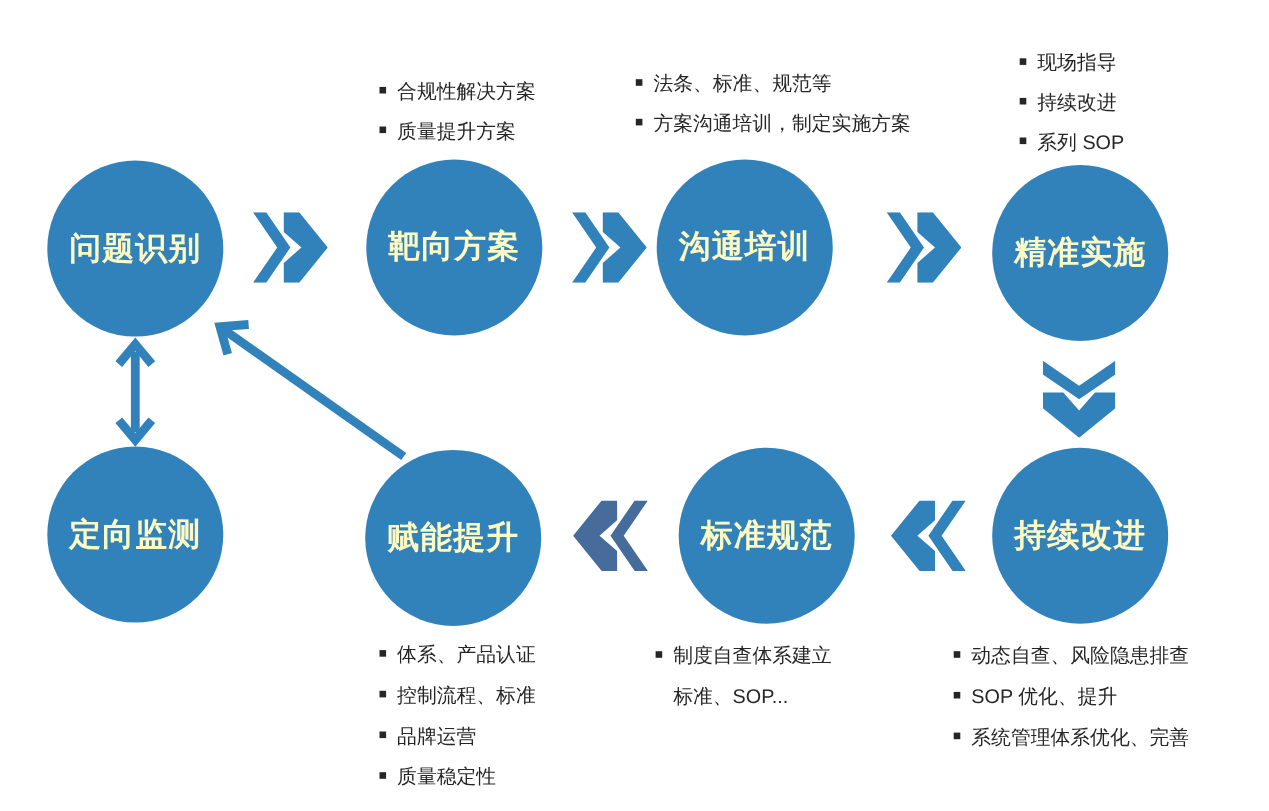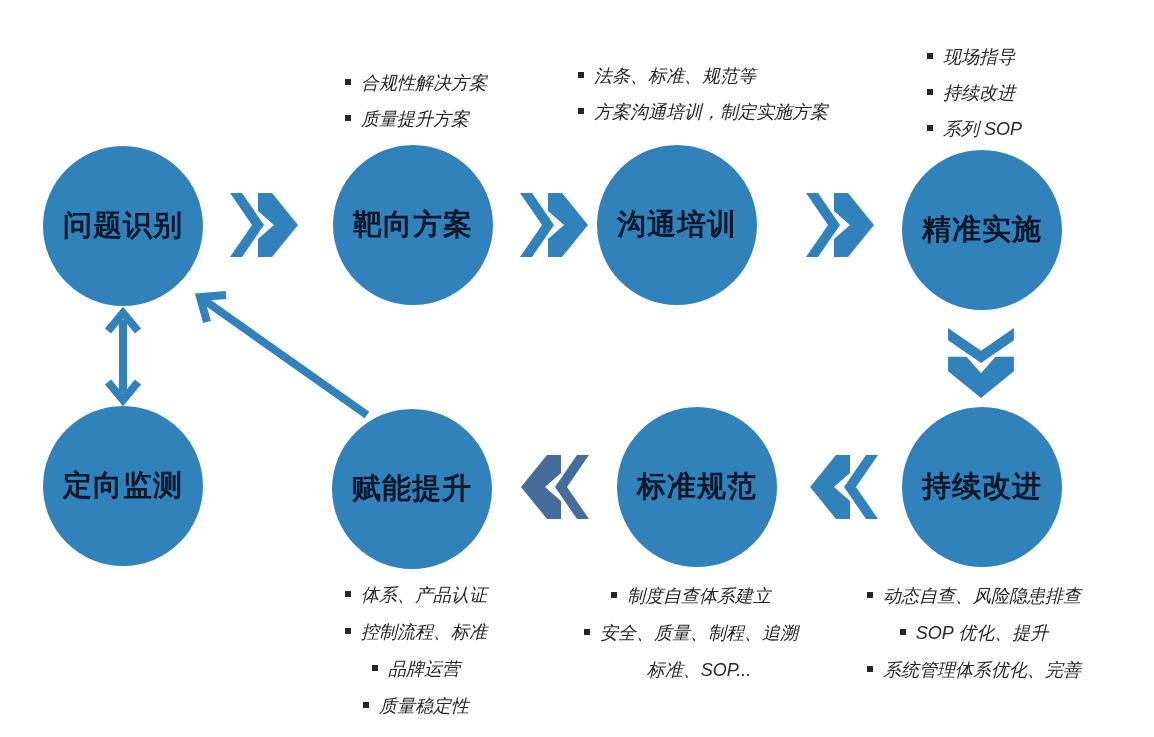--- a/index.html
+++ b/index.html
@@ -5,28 +5,28 @@
   html,body{margin:0;padding:0;background:#ffffff;}
   .canvas{
     position:relative;width:1154px;height:737px;background:#ffffff;overflow:hidden;
     font-family:"Liberation Sans","DejaVu Sans",sans-serif;color:#262626;
   }
   .circle{
     position:absolute;width:160px;height:160px;border-radius:50%;
     background:#3182BB;display:flex;align-items:center;justify-content:center;
   }
   .circle .lbl{
-    color:#0f172a;font-weight:bold;font-size:29px;letter-spacing:1px;white-space:nowrap;
+    color:#fef9c3;font-weight:bold;font-size:29px;letter-spacing:1px;white-space:nowrap;
   }
   .chev{position:absolute;}
-  .note{position:absolute;font-style:italic;}
+  .note{position:absolute;}
   .para-line{height:32px;line-height:32px;font-size:18px;white-space:nowrap;}
   .note-line{height:20px;line-height:20px;font-size:18px;margin-bottom:16px;white-space:nowrap;}
   .note-line:last-child{margin-bottom:0;}
-  .bottom .note-line{margin-bottom:17px;text-align:center;}
+  .bottom .note-line{margin-bottom:17px;}
   .sq{
     display:inline-block;width:6px;height:6px;background:#262626;
     margin-right:10px;vertical-align:middle;transform:translateY(-2px);
   }
   .cont{padding-left:16px;}
   .overlay{position:absolute;left:0;top:0;pointer-events:none;}
 </style>
 </head>
 <body>
 
@@ -49,23 +49,22 @@
     <div class="note-line"><span class="sq"></span><span>系列 SOP</span></div>
   </div>
 
   <div class="note bottom" style="left:345px;top:585px">
     <div class="note-line"><span class="sq"></span><span>体系、产品认证</span></div>
     <div class="note-line"><span class="sq"></span><span>控制流程、标准</span></div>
     <div class="note-line"><span class="sq"></span><span>品牌运营</span></div>
     <div class="note-line"><span class="sq"></span><span>质量稳定性</span></div>
   </div>
 
-  <div class="note bottom" style="left:584px;top:586px">
+  <div class="note bottom" style="left:596px;top:586px">
     <div class="note-line"><span class="sq"></span><span>制度自查体系建立</span></div>
-    <div class="note-line"><span class="sq"></span><span>安全、质量、制程、追溯</span></div>
     <div class="note-line cont"><span>标准、SOP...</span></div>
   </div>
 
   <div class="note bottom" style="left:867px;top:586px">
     <div class="note-line"><span class="sq"></span><span>动态自查、风险隐患排查</span></div>
     <div class="note-line"><span class="sq"></span><span>SOP 优化、提升</span></div>
     <div class="note-line"><span class="sq"></span><span>系统管理体系优化、完善</span></div>
   </div>
 
   <div class="circle" style="left:43px;top:146px">

